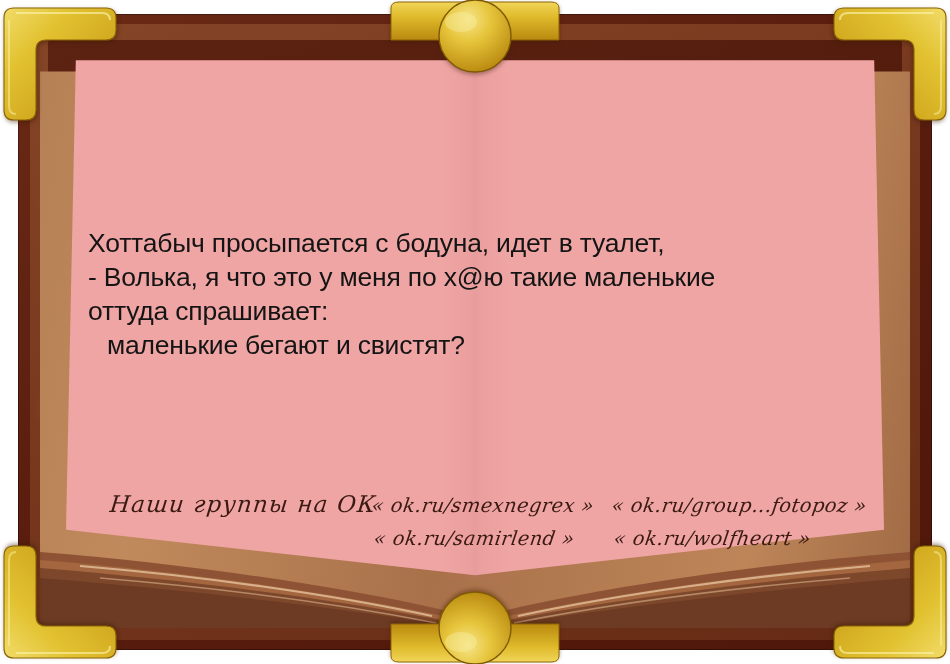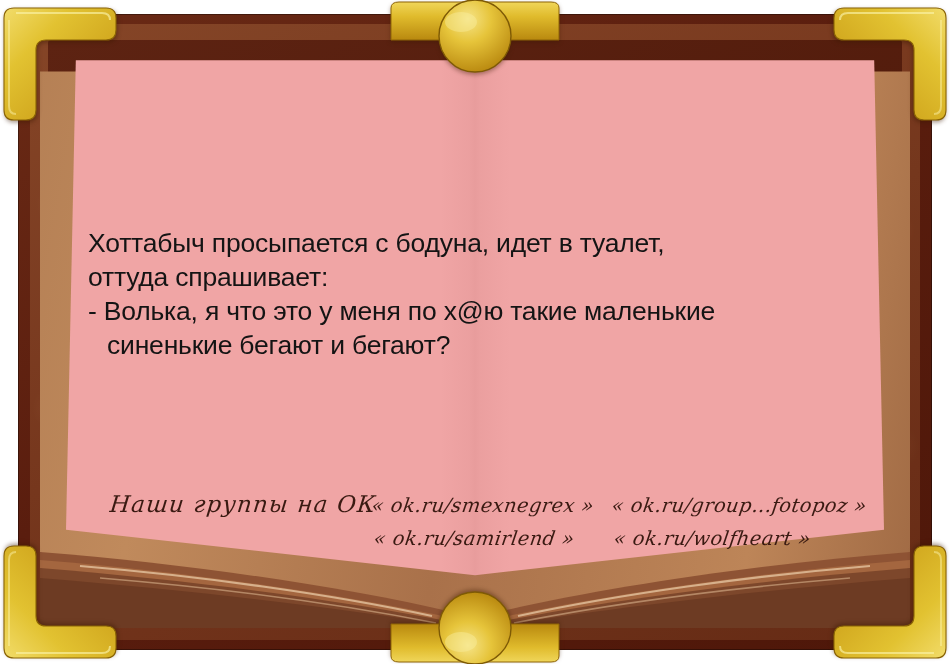--- a/index.html
+++ b/index.html
@@ -259,23 +259,23 @@
         <path d="M830 58 C 710 68 580 86 478 108" stroke="#e8c9a6" stroke-width="2.2" fill="none" opacity="0.75"></path>
         <path d="M810 70 C 690 80 570 96 474 115" stroke="#d9b38c" stroke-width="1.6" fill="none" opacity="0.6"></path>
 
         <path d="M412 100 C 420 92 450 92 458 100 L 458 120 L 412 120 Z" fill="#5a3218"></path>
       </svg>
     </div>
   </div>
 
   <div class="joke">
     <span class="joke-line">Хоттабыч просыпается с бодуна, идет в туалет,</span>
+    <span class="joke-line">- Волька, я что это у меня по х@ю такие маленькие</span>
     <span class="joke-line">оттуда спрашивает:</span>
-    <span class="joke-line">- Волька, я что это у меня по х@ю такие маленькие</span>
-    <span class="joke-line indent">синенькие бегают и бегают?</span>
+    <span class="joke-line indent">маленькие бегают и свистят?</span>
   </div>
 
   <div class="footer">
     <div class="footer-row">
       <span class="footer-label fr1-label">Наши группы на ОК</span>
       <span class="footer-link fr1-l1">« ok.ru/smexnegrex »</span>
       <span class="footer-link">« ok.ru/group...fotopoz »</span>
     </div>
     <div class="footer-row">
       <span class="fr2-spacer"></span>

